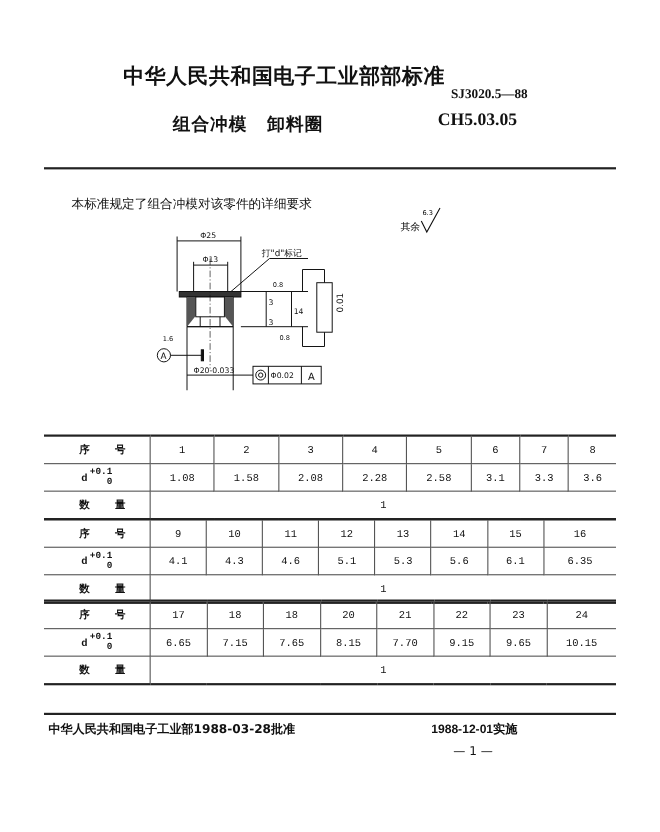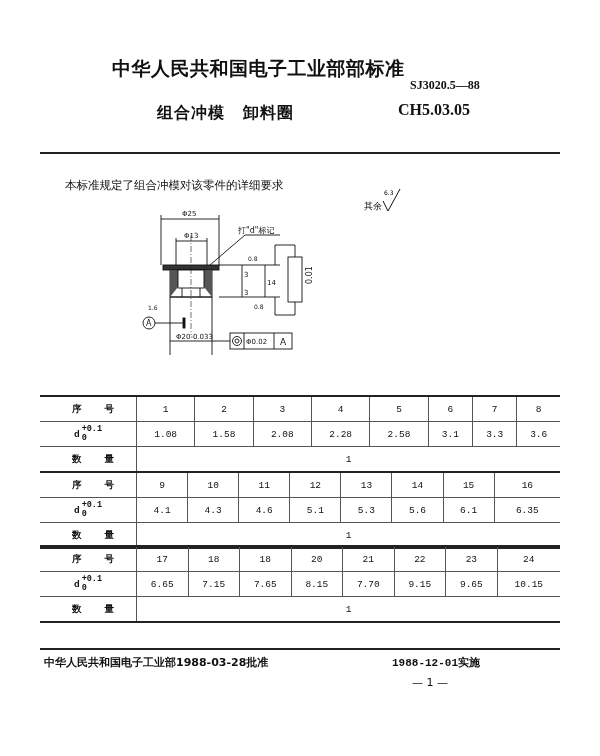--- a/index.html
+++ b/index.html
@@ -18,25 +18,25 @@
 
   table.spec { position: absolute; left: 40px; border-collapse: collapse; width: 520px;
                font-family: "Liberation Mono", monospace; font-size: 9.5px; }
   table.spec td { border: 1px solid #555; text-align: center; height: 24px; padding: 0; }
   table.spec tr:first-child td { border-top: 2px solid #222; }
   table.spec tr:last-child td { border-bottom: 2px solid #222; }
   table.spec td:first-child { border-left: none; width: 96px; font-family: "DejaVu Sans", sans-serif; font-weight: bold; font-size: 9.5px; }
   table.spec td:last-child { border-right: none; }
   .lbl-spread { display: flex; justify-content: space-between; padding: 0 22px 0 32px; }
   .dtol { display: inline-flex; align-items: center; gap: 2px; font-family: "Liberation Mono", monospace; font-weight: bold; }
-  .dtol .stack { display: inline-flex; flex-direction: column; line-height: 9px; font-size: 8.5px; text-align: left; }
+  .dtol .stack { display: inline-flex; flex-direction: column; line-height: 9px; font-size: 8.5px; text-align: right; }
 
   .rule-bottom { left: 40px; top: 648px; width: 520px; height: 2px; background: #222; }
   .approved { left: 44px; top: 655px; font-size: 11px; font-weight: bold; font-family: "DejaVu Sans", sans-serif; }
-  .effective { left: 392px; top: 655px; font-size: 11px; font-weight: bold; font-family: Liberation Mono, monospace; }
+  .effective { left: 392px; top: 655px; font-size: 11px; font-weight: bold; font-family: Liberation Sans, sans-serif; }
   .page { left: 412px; top: 676px; font-size: 11px; font-family: "DejaVu Sans", sans-serif; }
 </style>
 </head>
 <body>
 
 <div class="abs org">中华人民共和国电子工业部部标准</div>
 <div class="abs code1">SJ3020.5—88</div>
 <div class="abs code2">CH5.03.05</div>
 <div class="abs title">
   <span>组合冲模</span><span class="gap"></span><span>卸料圈</span>

